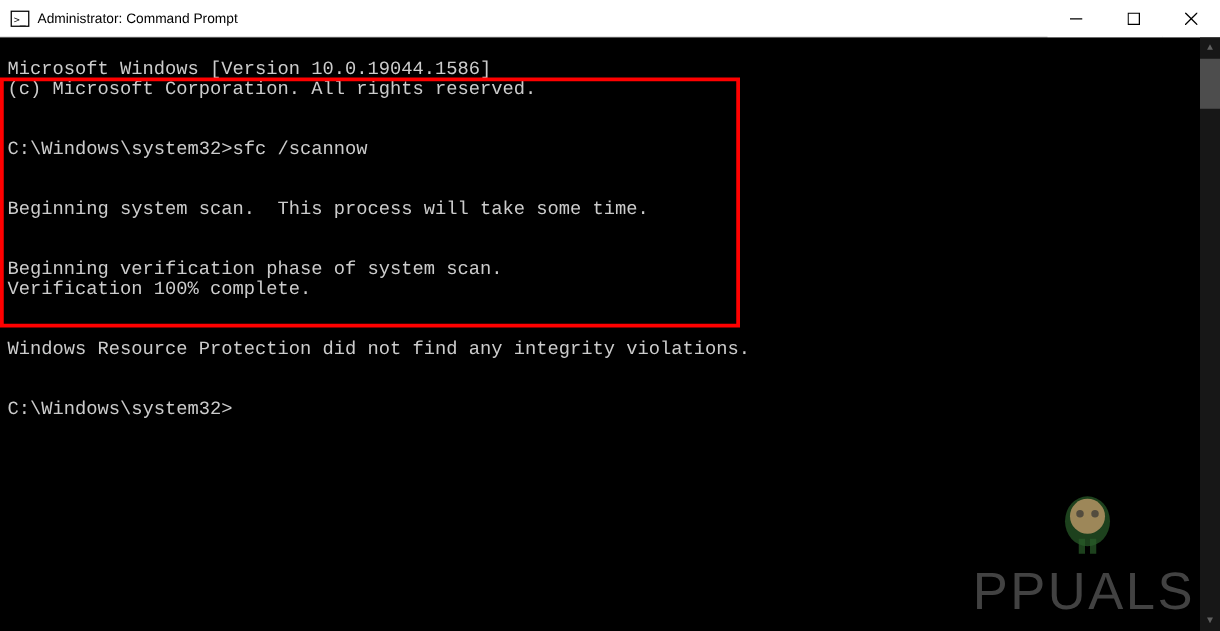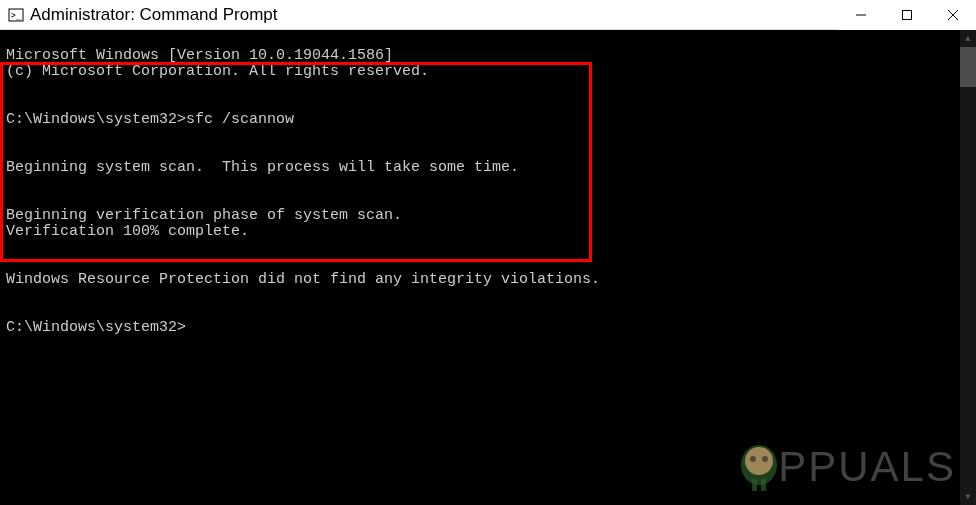--- a/index.html
+++ b/index.html
@@ -28,21 +28,21 @@
     }
     .app-icon {
       width: 16px;
       height: 16px;
       display: flex;
       align-items: center;
       justify-content: center;
     }
     .title-text {
       font-family: 'Segoe UI', Tahoma, sans-serif;
-      font-size: 17px;
+      font-size: 11px;
       color: #000;
     }
     .window-controls {
       display: flex;
       height: 100%;
     }
     .win-btn {
       width: 46px;
       height: 30px;
       display: flex;
@@ -104,20 +104,21 @@
       right: 20px;
       bottom: 8px;
       font-family: Arial, sans-serif;
       font-size: 42px;
       font-weight: 300;
       color: rgba(120,120,120,0.55);
       letter-spacing: 2px;
       pointer-events: none;
       display: flex;
       align-items: center;
+      flex-direction: column;
     }
     .watermark-icon {
       width: 50px;
       height: 60px;
       margin-right: -6px;
       position: relative;
     }
     .spacer { height: 16px; }
   </style>
 </head>

